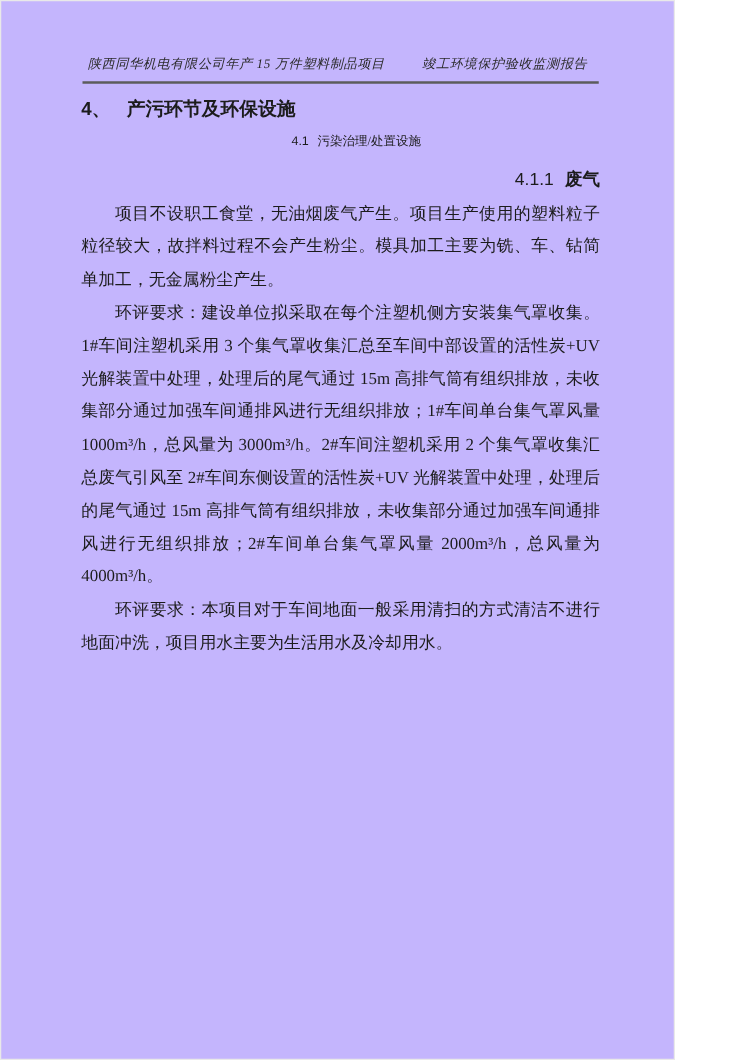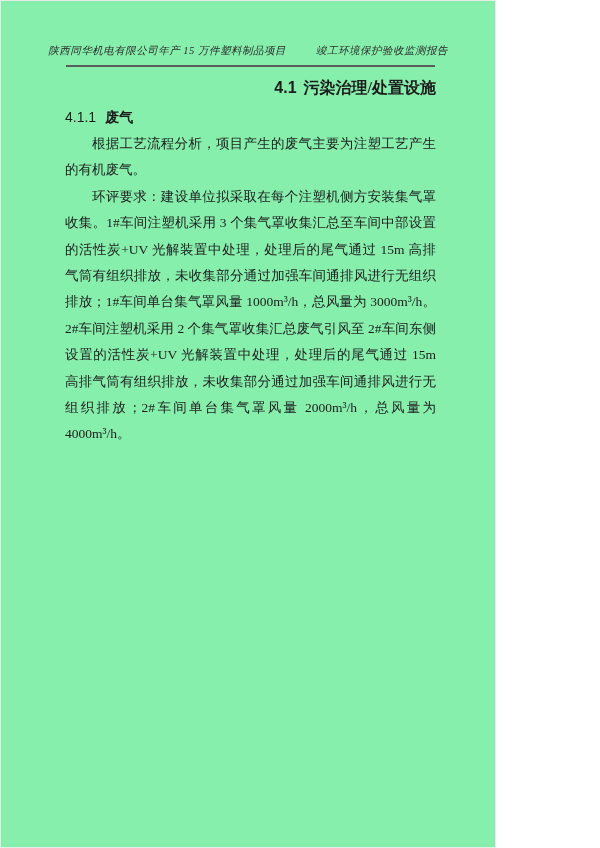--- a/index.html
+++ b/index.html
@@ -2,23 +2,23 @@
 <html><head>
 <meta charset="utf-8">
 <style>
   html, body {
     margin: 0;
     padding: 0;
     background: #ffffff;
   }
   .page {
     position: relative;
-    width: 496px;
+    width: 540px;
     height: 848px;
-    background: #86efac;
+    background: #c4b5fd;
     overflow: hidden;
     box-shadow: inset 0 0 0 1px #e9e9e9;
     font-family: "Liberation Serif", "DejaVu Serif", serif;
     color: #1c1c1c;
   }
   
   .header {
     padding-top: 44px;
     text-align: center;
     font-size: 10.5px;
@@ -48,35 +48,35 @@
     font-weight: bold;
     font-size: 15px;
     line-height: 25px;
     text-align: left;
   }
   .h1 .num {
     font-family: "Liberation Sans", sans-serif;
     margin-right: 13px;
   }
   .h2 {
-    font-weight: bold;
-    font-size: 16px;
+    font-weight: normal;
+    font-size: 10px;
     line-height: 26px;
     padding-left: 25px;
-    text-align: right;
+    text-align: center;
   }
   .h2 .num {
     font-family: "Liberation Sans", sans-serif;
     margin-right: 7px;
   }
   .h3 {
     font-size: 14px;
     line-height: 26px;
     margin-top: 3px;
-    text-align: left;
+    text-align: right;
   }
   .h3 .num {
     font-family: "Liberation Sans", sans-serif;
     margin-right: 9px;
   }
   .h3 .ttl {
     font-weight: bold;
   }
   .para {
     text-indent: 2em;
@@ -103,35 +103,41 @@
 <div class="page">
 
   <div class="header">
     <span>陕西同华机电有限公司年产 15 万件塑料制品项目</span><span class="hdr-gap"></span><span>竣工环境保护验收监测报告</span>
   </div>
 
   <div class="rule"></div>
 
   <div class="content">
 
+    <div class="h1">
+      <span class="num">4、</span><span>产污环节及环保设施</span>
+    </div>
 
     <div class="h2">
       <span class="num">4.1</span><span>污染治理/处置设施</span>
     </div>
 
     <div class="h3">
       <span class="num">4.1.1</span><span class="ttl">废气</span>
     </div>
 
-    <p class="para">根据工艺流程分析，项目产生的废气主要为注塑工艺产生的有机废气。</p>
+    <p class="para">项目不设职工食堂，无油烟废气产生。项目生产使用的塑料粒子粒径较大，故拌料过程不会产生粉尘。模具加工主要为铣、车、钻简单加工，无金属粉尘产生。</p>
 
     <p class="para">
       <span class="lead">环评要求：</span><span>建设单位拟采取在每个注塑机侧方安装集气罩收集。1#车间注塑机采用 3 个集气罩收集汇总至车间中部设置的活性炭+UV 光解装置中处理，处理后的尾气通过 15m 高排气筒有组织排放，未收集部分通过加强车间通排风进行无组织排放；1#车间单台集气罩风量 1000m³/h，总风量为 3000m³/h。2#车间注塑机采用 2 个集气罩收集汇总废气引风至 2#车间东侧设置的活性炭+UV 光解装置中处理，处理后的尾气通过 15m 高排气筒有组织排放，未收集部分通过加强车间通排风进行无组织排放；2#车间单台集气罩风量 2000m³/h，总风量为 4000m³/h。</span>
     </p>
 
 
 
+    <p class="para">
+      <span class="lead">环评要求：</span><span>本项目对于车间地面一般采用清扫的方式清洁不进行地面冲洗，项目用水主要为生活用水及冷却用水。</span>
+    </p>
 
 
   </div>
 
 
 </div>
 
 </body></html>

